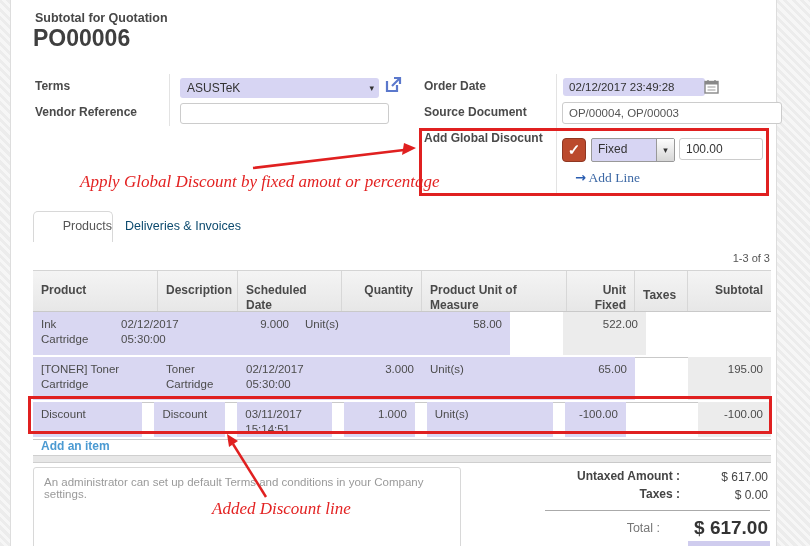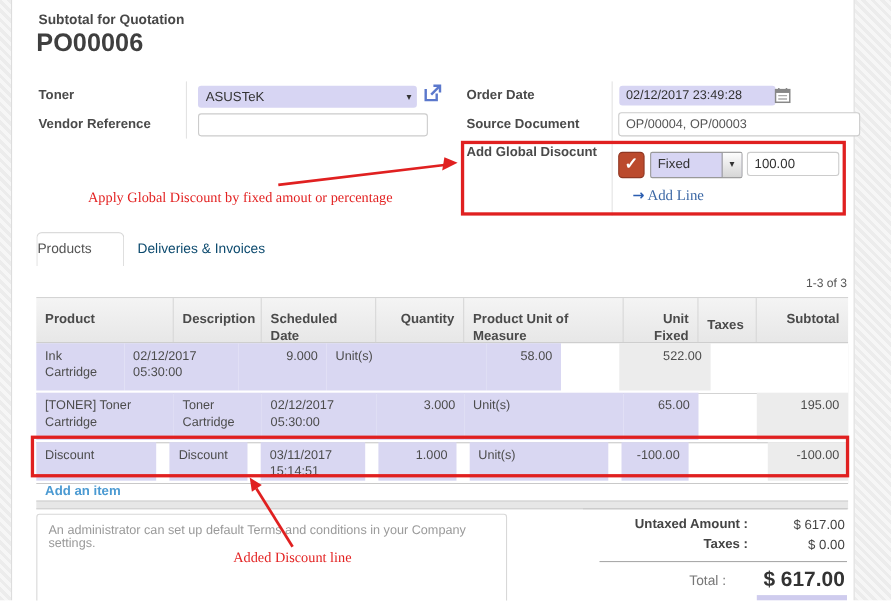--- a/index.html
+++ b/index.html
@@ -22,24 +22,24 @@
   .chk{background:#bb4a2d;border:1px solid #8f3722;border-radius:4px;color:#fff;
        font-size:15px;font-weight:bold;text-align:center;line-height:21px;}
   .select2{border:1px solid #999;background:#d7d5f3;border-radius:2px;}
   .select2 .btn{position:absolute;right:0;top:0;bottom:0;width:17px;border-left:1px solid #999;
        background:linear-gradient(#fdfdfd,#d6d6d6);text-align:center;}
   .select2 .btn span{font-size:9px;color:#333;line-height:21px;}
   .addline{font-family:"Liberation Serif",serif;font-size:13.5px;color:#3c68a5;}
   .addline .arr{color:#2a5db0;font-weight:bold;font-family:"DejaVu Sans",sans-serif;font-size:13px;}
   
   .redbox{border:3px solid #e02020;}
-  .rednote{font-family:"Liberation Serif",serif;font-size:13px;color:#e32222;white-space:nowrap;}
+  .rednote{font-family:"Liberation Serif",serif;font-size:17px;color:#e32222;white-space:nowrap;font-style:italic;}
   
   .tab-active{border:1px solid #d8d8d8;border-bottom:none;border-radius:5px 5px 0 0;background:#fff;
-      text-align:left;font-size:12.5px;color:#555;line-height:29px;}
+      text-align:right;font-size:12.5px;color:#555;line-height:29px;}
   .tab-link{font-size:12.5px;color:#0c4a6e;}
   .pager{font-size:11px;color:#555;text-align:right;}
   
   #grid{left:33px;top:270px;width:738px;}
   .trow{display:flex;width:738px;}
   .thead{background:linear-gradient(#f4f4f4,#e7e7e7);border-top:1px solid #d4d4d4;
       border-bottom:1px solid #c9c9c9;height:40px;}
   .thead .cell{font-weight:bold;font-size:12px;color:#4a4a4a;padding-top:12px;
       border-right:1px solid #d7d7d7;}
   .thead .cell:last-child{border-right:none;}
@@ -64,21 +64,21 @@
 </style>
 </head>
 <body>
 
 <div id="strip-left" class="abs bg-strip"></div>
 <div id="strip-right" class="abs bg-strip"></div>
 
 <div class="abs doc-type">Subtotal for Quotation</div>
 <div class="abs doc-number">PO00006</div>
 
-<div class="abs flabel" style="left:35px;top:79px;">Toner</div>
+<div class="abs flabel" style="left:35px;top:79px;">Terms</div>
 <div class="abs flabel" style="left:35px;top:105px;">Vendor Reference</div>
 <div class="abs vsep" style="left:169px;top:74px;height:52px;"></div>
 
 <div class="abs sel-lav" style="left:180px;top:78px;width:199px;height:20px;line-height:20px;">
   <span style="padding-left:7px;">ASUSTeK</span>
   <span class="caret">▾</span>
 </div>
 <span class="abs" style="left:384px;top:76px;">
   <svg class="icon-ext" width="18" height="18" viewBox="0 0 18 18">
     <path d="M3 5 L3 15 L13 15 L13 9" fill="none" stroke="#5b78cc" stroke-width="2.2"></path>

